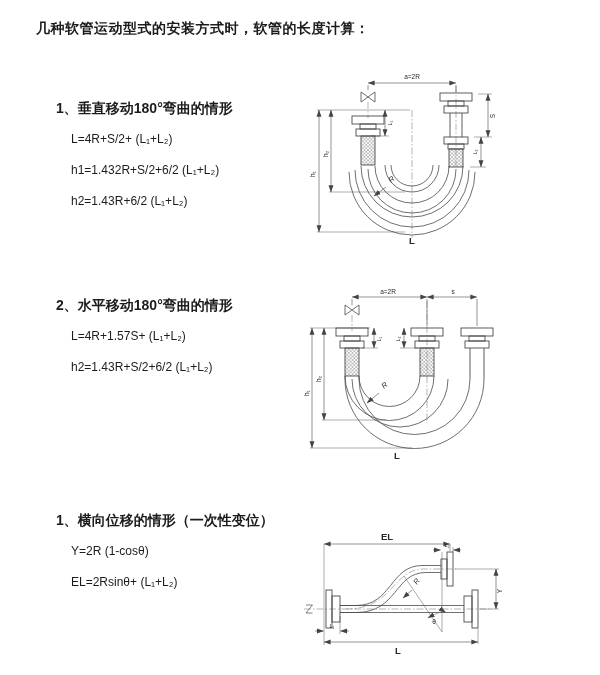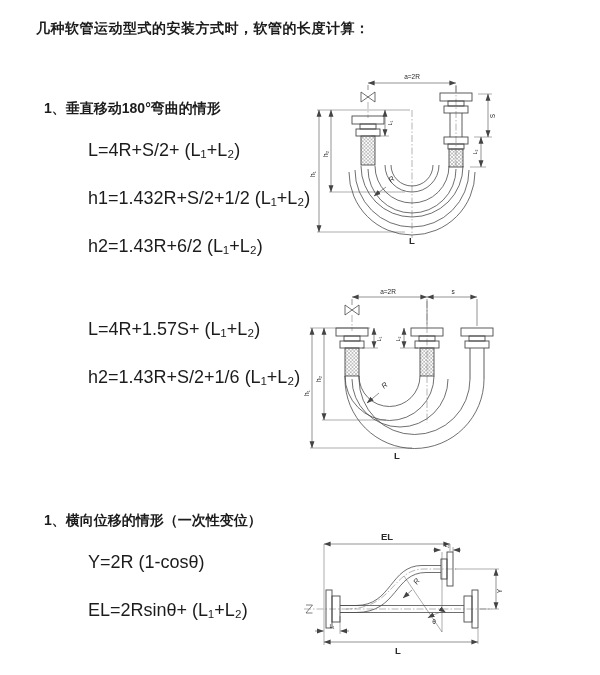--- a/index.html
+++ b/index.html
@@ -9,48 +9,49 @@
     font-family:"Liberation Sans","DejaVu Sans",sans-serif;
   }
   .title{
     position:absolute;left:36px;top:20px;
     font-size:14px;font-weight:bold;letter-spacing:0.5px;white-space:nowrap;
   }
   .section{position:absolute;left:44px;width:280px}
   #sec1{top:100px}
   #sec2{top:297px}
   #sec3{top:512px}
-  .heading{font-size:14px;font-weight:bold;margin:0 0 6px 0;white-space:nowrap}
-  .formula{font-size:18px;line-height:31px;margin:17px;padding-left:27px;white-space:nowrap}
+  .heading{font-size:14px;font-weight:bold;margin:0 0 6px 12px;white-space:nowrap}
+  .formula{font-size:12px;line-height:31px;margin:0;padding-left:27px;white-space:nowrap}
   .diagram{position:absolute}
   #dia1{left:305px;top:66px}
   #dia2{left:300px;top:283px}
   #dia3{left:296px;top:524px}
   svg{display:block}
   svg text{font-family:"Liberation Sans","DejaVu Sans",sans-serif;fill:#2a2a2a}
   .dim{font-size:6.5px}
   .dimS{font-size:5.5px}
   .rlab{font-size:7.5px;font-style:italic}
   .big{font-size:9.5px;font-weight:bold}
 </style>
 </head>
 <body>
 
 <div class="title">几种软管运动型式的安装方式时，软管的长度计算：</div>
 
 <div class="section" id="sec1">
   <p class="heading">1、垂直移动180°弯曲的情形</p>
   <p class="formula">L=4R+S/2+ (L₁+L₂)</p>
-  <p class="formula">h1=1.432R+S/2+1/2 (L₁+L₂)</p>
+  <p class="formula">h1=1.432R+S/2+6/2 (L₁+L₂)</p>
   <p class="formula">h2=1.43R+6/2 (L₁+L₂)</p>
 </div>
 
 <div class="section" id="sec2">
+  <p class="heading">2、水平移动180°弯曲的情形</p>
   <p class="formula">L=4R+1.57S+ (L₁+L₂)</p>
-  <p class="formula">h2=1.43R+S/2+1/6 (L₁+L₂)</p>
+  <p class="formula">h2=1.43R+S/2+6/2 (L₁+L₂)</p>
 </div>
 
 <div class="section" id="sec3">
   <p class="heading">1、横向位移的情形（一次性变位）</p>
   <p class="formula">Y=2R (1-cosθ)</p>
   <p class="formula">EL=2Rsinθ+ (L₁+L₂)</p>
 </div>
 
 <div class="diagram" id="dia1">
 <svg width="295" height="200" viewBox="0 0 295 200">

